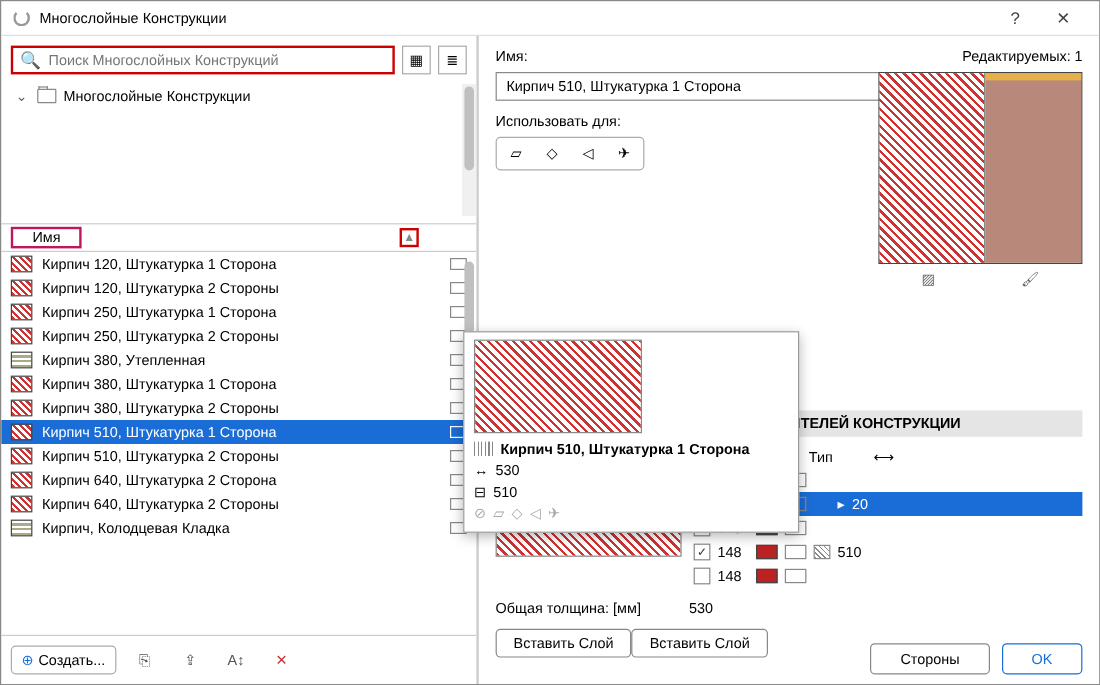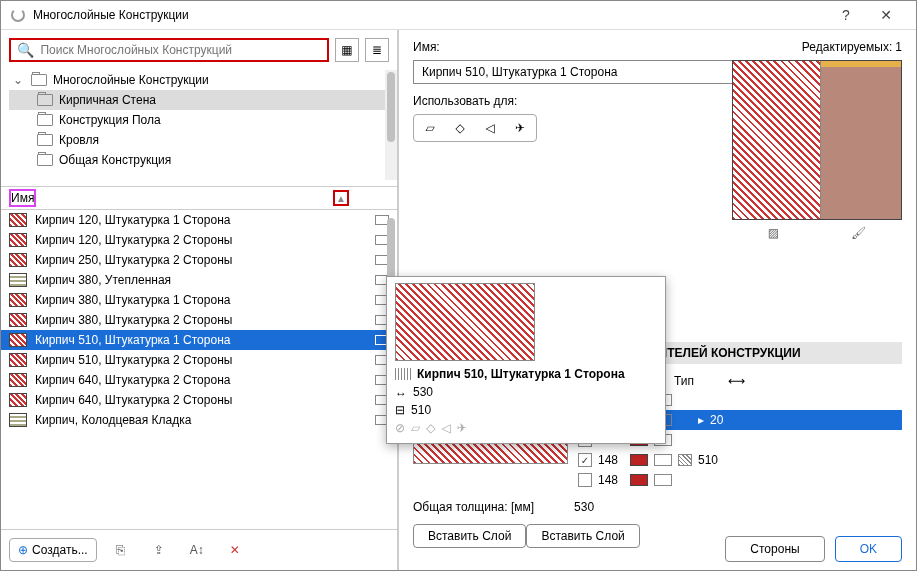--- a/index.html
+++ b/index.html
@@ -21,21 +21,21 @@
 .tree-item { display: flex; align-items: center; padding: 3px 4px; gap: 6px; }
 .tree-item .chev { width: 12px; color: #666; }
 .tree-item .folder { width: 16px; height: 12px; border: 1px solid #888; border-radius: 1px; position: relative; }
 .tree-item .folder:before { content: ""; position: absolute; top: -3px; left: 0; width: 6px; height: 2px; border: 1px solid #888; border-bottom: none; }
 .tree-item.root { font-weight: 500; }
 .tree-item.sel { background: #dcdcdc; }
 .tree-item.child { padding-left: 28px; }
 .tree-scrollbar { position: absolute; right: 0; top: 0; width: 12px; height: 100%; background: #f0f0f0; }
 .tree-thumb { background: #c0c0c0; width: 8px; margin: 2px; height: 70px; border-radius: 4px; }
 .list-header { display: flex; align-items: center; border-top: 1px solid #ccc; border-bottom: 1px solid #ccc; padding: 2px 8px; margin-top: 6px; }
-.list-header .hname { border: 2px solid #d946ef; padding: 0 0; }
+.list-header .hname { border: 2px solid #be185d; padding: 0 16px; }
 .list-header .sort { margin-left: auto; border: 2px solid #c00; width: 16px; height: 16px; display:flex;align-items:center;justify-content:center;color:#888;font-size:10px; margin-right:40px;}
 .list { flex: 1; overflow: hidden; position: relative; }
 .list-row { display: flex; align-items: center; padding: 3px 8px; gap: 8px; }
 .list-row.sel { background: #1a6dd6; color: #fff; }
 .swatch { width: 18px; height: 14px; border: 1px solid #444; background: repeating-linear-gradient(45deg,#c33,#c33 2px,#fff 2px,#fff 4px); }
 .swatch.yellow { background: repeating-linear-gradient(0deg,#aa8,#aa8 2px,#fff 2px,#fff 4px); }
 .row-name { flex: 1; }
 .row-icon { width: 14px; height: 10px; border: 1px solid #888; }
 .list-row.sel .row-icon { border-color:#fff; }
 .list-scrollbar { position: absolute; right: 0; top: 0; width: 12px; height: 100%; }
@@ -106,56 +106,43 @@
         </div>
         <div class="view-btn">▦</div>
         <div class="view-btn">≣</div>
       </div>
       <div class="tree">
         <div class="tree-item root">
           <span class="chev">⌄</span>
           <span class="folder"></span>
           <span>Многослойные Конструкции</span>
         </div>
-        <div id="tree-items">
-            <div class="tree-item child sel">
-              <span class="folder"></span>
-              <span>Кирпичная Стена</span>
-            </div>
-            <div class="tree-item child">
-              <span class="folder"></span>
-              <span>Конструкция Пола</span>
-            </div>
-            <div class="tree-item child">
-              <span class="folder"></span>
-              <span>Кровля</span>
-            </div>
-            <div class="tree-item child">
-              <span class="folder"></span>
-              <span>Общая Конструкция</span>
-            </div>
-          </div>
         <div class="tree-scrollbar">
             <div class="tree-thumb"></div>
           </div>
       </div>
       <div class="list-header">
         <span class="hname">Имя</span>
         <span class="sort">▲</span>
       </div>
       <div class="list">
         <div id="list-items">
             <div class="list-row">
               <span class="swatch"></span>
               <span class="row-name">Кирпич 120, Штукатурка 1 Сторона</span>
               <span class="row-icon"></span>
             </div>
             <div class="list-row">
               <span class="swatch"></span>
               <span class="row-name">Кирпич 120, Штукатурка 2 Стороны</span>
+              <span class="row-icon"></span>
+            </div>
+            <div class="list-row">
+              <span class="swatch"></span>
+              <span class="row-name">Кирпич 250, Штукатурка 1 Сторона</span>
               <span class="row-icon"></span>
             </div>
             <div class="list-row">
               <span class="swatch"></span>
               <span class="row-name">Кирпич 250, Штукатурка 2 Стороны</span>
               <span class="row-icon"></span>
             </div>
             <div class="list-row">
               <span class="swatch yellow"></span>
               <span class="row-name">Кирпич 380, Утепленная</span>

